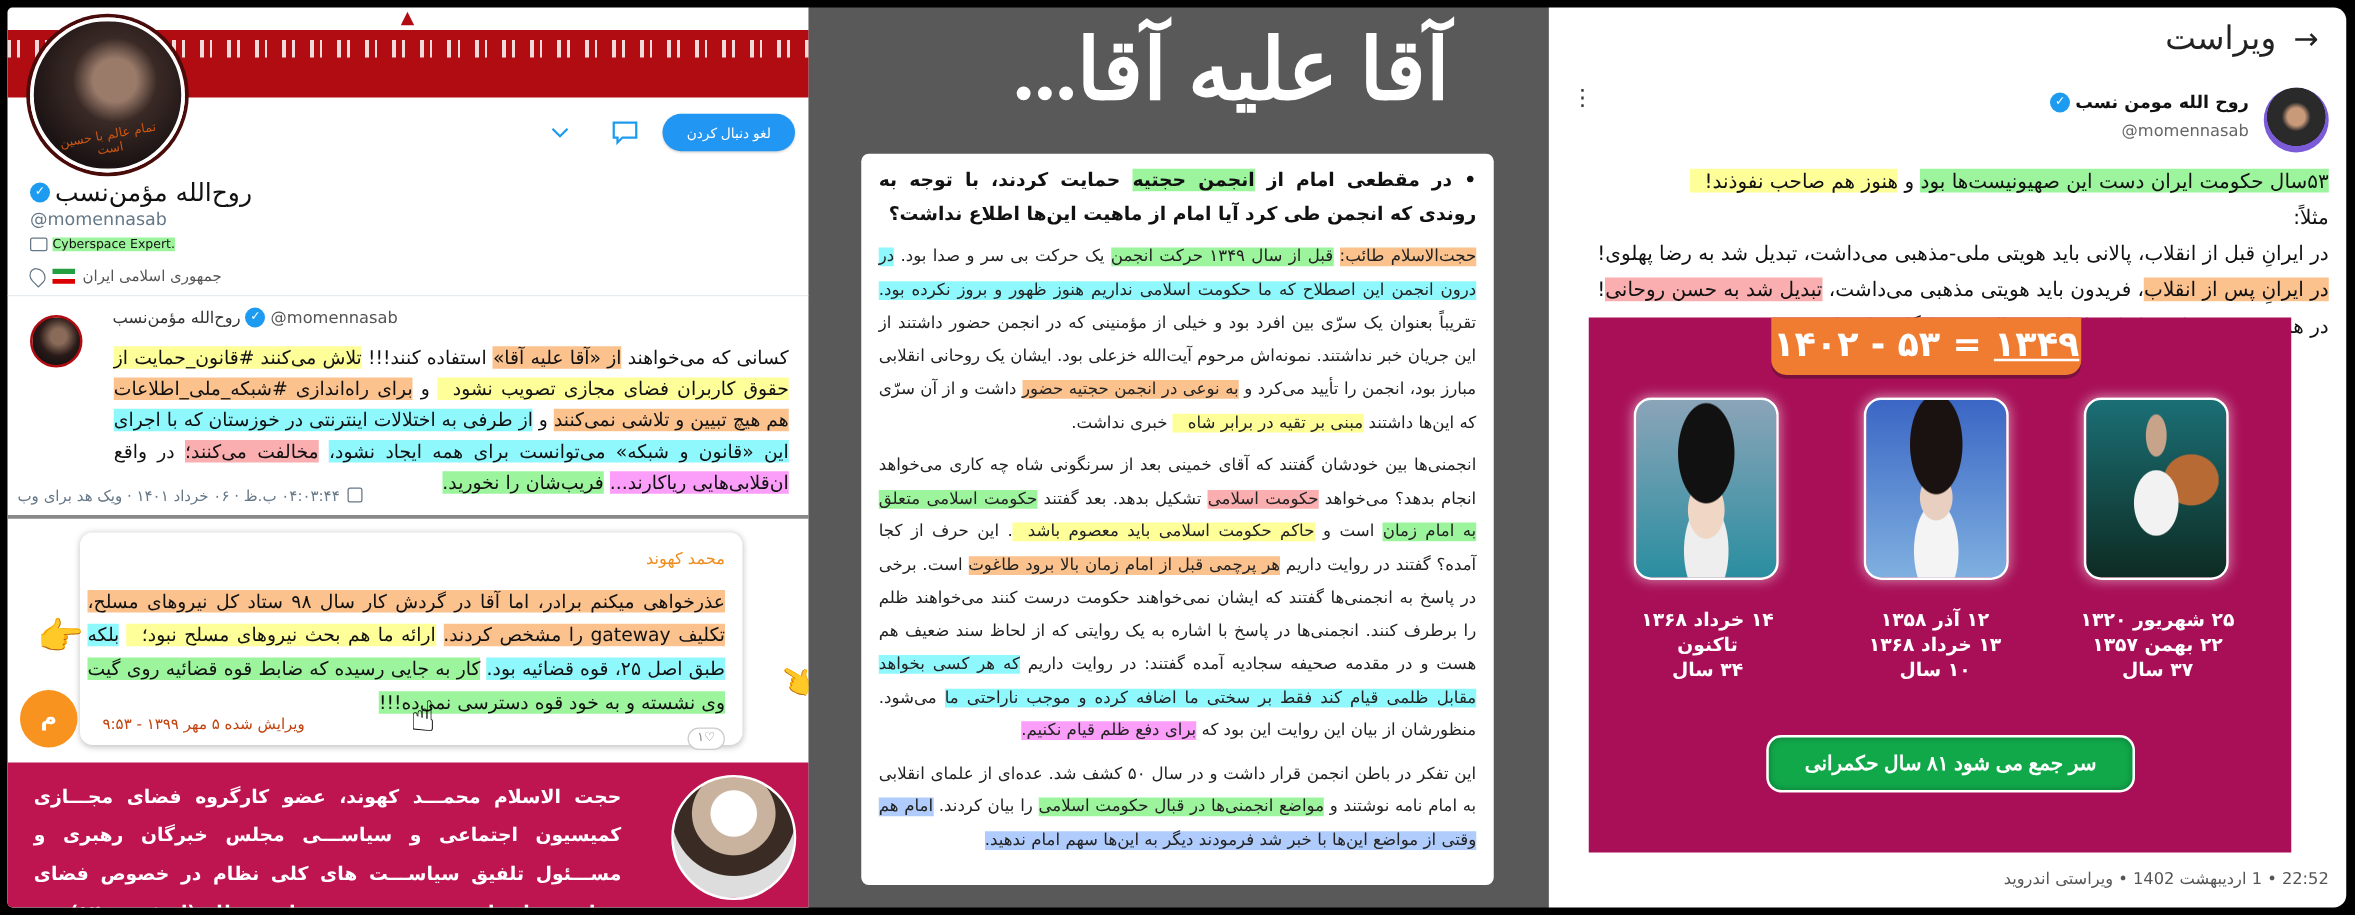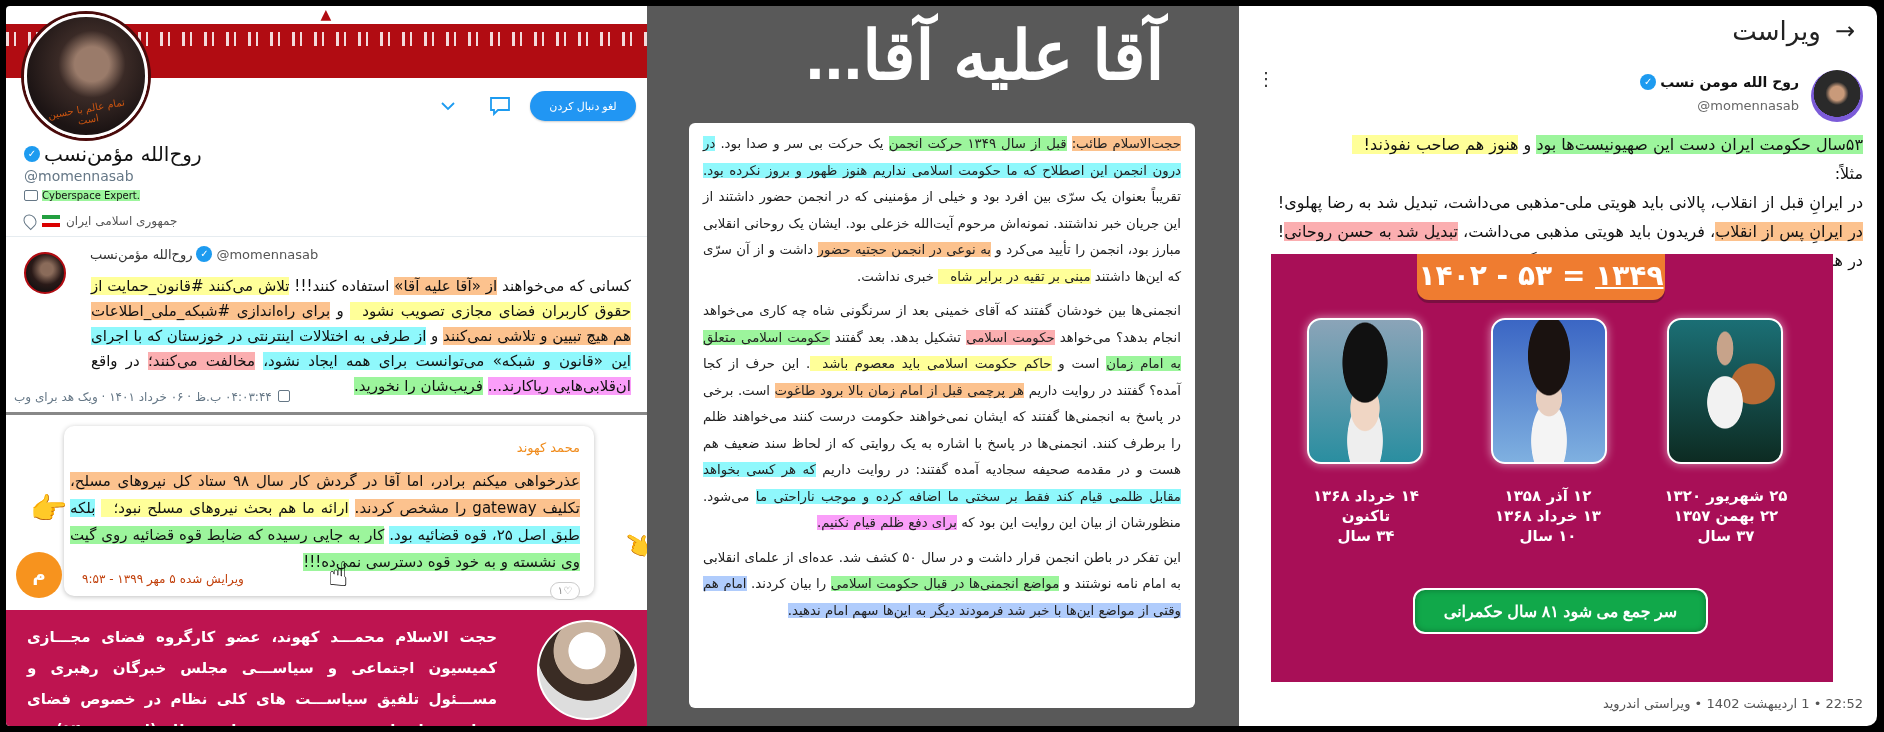--- a/index.html
+++ b/index.html
@@ -53,21 +53,21 @@
   .hand-right { position: absolute; left: 616px; top: 525px; font-size: 24px; transform: rotate(30deg); }
   .hand-up { position: absolute; left: 322px; top: 548px; font-size: 34px; }
   .m-avatar { position: absolute; left: 10px; top: 546px; width: 46px; height: 46px; border-radius: 50%; background: #f7931e; color: #fff; font-size: 18px; font-weight: bold; text-align: center; line-height: 46px; }
 
   .crimson { position: absolute; left: 0; top: 604px; width: 641px; height: 116px; background: #be1450; }
   .crimson-text { position: absolute; right: 150px; top: 12px; width: 470px; direction: rtl; text-align: justify; color: #fff; font-weight: bold; font-size: 15px; line-height: 31px; }
   .crimson-photo { position: absolute; right: 10px; top: 10px; width: 100px; height: 100px; border-radius: 50%; background: radial-gradient(circle at 50% 30%, #fff 0 22%, #c9b39f 23% 40%, #3a2c24 41% 60%, #ddd 61%); border: 2px solid #fff; }
 
   
   #mid { position: absolute; left: 647px; top: 6px; width: 592px; height: 720px; background: #595959; }
-  .mid-title { position: absolute; left: 0; top: 10px; width: 676px; text-align: center; color: #fff; font-size: 68px; font-weight: bold; direction: rtl; letter-spacing: -2px; font-family: Liberation Sans, sans-serif; }
+  .mid-title { position: absolute; left: 0; top: 10px; width: 676px; text-align: center; color: #fff; font-size: 68px; font-weight: bold; direction: rtl; letter-spacing: -2px; font-family: Liberation Serif, serif; }
   .mid-card { position: absolute; left: 42px; top: 117px; width: 506px; height: 585px; background: #fff; border-radius: 6px; padding: 8px 14px; direction: rtl; }
   .mid-q { font-size: 15px; font-weight: bold; line-height: 27px; color: #111; margin-bottom: 8px; text-align: justify; }
   .mid-p { font-size: 13.3px; line-height: 26.5px; color: #222; text-align: justify; margin-bottom: 8px; }
 
   
   #right { position: absolute; left: 1239px; top: 6px; width: 638px; height: 720px; background: #fff; border-radius: 0 10px 10px 0; }
   .r-header { position: absolute; right: 22px; top: 10px; font-size: 26px; color: #222; direction: rtl; display: flex; gap: 14px; align-items: center; }
   .back-arrow { font-size: 24px; }
   .kebab { position: absolute; left: 18px; top: 70px; width: 6px; font-size: 18px; line-height: 6px; color: #333; }
   .r-avatar { position: absolute; right: 14px; top: 64px; width: 52px; height: 52px; border-radius: 50%; background: radial-gradient(circle at 50% 45%, #c99a7a 0 18%, #2a2a2a 30% 60%, #7b5bd8 61%); }
@@ -151,20 +151,21 @@
 
   <div class="crimson">
     <div class="crimson-text">حجت الاسلام محمـــد کهوند، عضو کارگروه فضای مجـــازی کمیسیون اجتماعی و سیاســـی مجلس خبرگان رهبری و مســـئول تلفیق سیاســـت های کلی نظام در خصوص فضای مجازی به انتخاب مجمع تشخیص مصلحت نظام (اسفند ۱۴۰۰)</div>
     <div class="crimson-photo"></div>
   </div>
 </div>
 
 <div id="mid">
   <div class="mid-title">آقا علیه آقا...</div>
   <div class="mid-card">
+    <div class="mid-q"><span>• در مقطعی امام از </span><span class="hl-green">انجمن حجتیه</span><span> حمایت کردند، با توجه به روندی که انجمن طی کرد آیا امام از ماهیت این‌ها اطلاع نداشت؟</span></div>
     <div class="mid-p"><span class="hl-orange">حجت‌الاسلام طائب:</span><span> </span><span class="hl-green">قبل از سال ۱۳۴۹ حرکت انجمن</span><span> یک حرکت بی سر و صدا بود. </span><span class="hl-cyan">در درون انجمن این اصطلاح که ما حکومت اسلامی نداریم هنوز ظهور و بروز نکرده بود.</span><span> تقریباً بعنوان یک سرّی بین افرد بود و خیلی از مؤمنینی که در انجمن حضور داشتند از این جریان خبر نداشتند. نمونه‌اش مرحوم آیت‌الله خزعلی بود. ایشان یک روحانی انقلابی مبارز بود، انجمن را تأیید می‌کرد و </span><span class="hl-orange">به نوعی در انجمن حجتیه حضور</span><span> داشت و از آن سرّی که این‌ها داشتند </span><span class="hl-yellow">مبنی بر تقیه در برابر شاه</span><span> خبری نداشت.</span></div>
     <div class="mid-p"><span>انجمنی‌ها بین خودشان گفتند که آقای خمینی بعد از سرنگونی شاه چه کاری می‌خواهد انجام بدهد؟ می‌خواهد </span><span class="hl-pink">حکومت اسلامی</span><span> تشکیل بدهد. بعد گفتند </span><span class="hl-green">حکومت اسلامی متعلق به امام زمان</span><span> است و </span><span class="hl-yellow">حاکم حکومت اسلامی باید معصوم باشد</span><span>. این حرف از کجا آمده؟ گفتند در روایت داریم </span><span class="hl-orange">هر پرچمی قبل از امام زمان بالا برود طاغوت</span><span> است. برخی در پاسخ به انجمنی‌ها گفتند که ایشان نمی‌خواهند حکومت درست کنند می‌خواهند ظلم را برطرف کنند. انجمنی‌ها در پاسخ با اشاره به یک روایتی که از لحاظ سند ضعیف هم هست و در مقدمه صحیفه سجادیه آمده گفتند: در روایت داریم </span><span class="hl-cyan">که هر کسی بخواهد مقابل ظلمی قیام کند فقط بر سختی ما اضافه کرده و موجب ناراحتی ما</span><span> می‌شود. منظورشان از بیان این روایت این بود که </span><span class="hl-magenta">برای دفع ظلم قیام نکنیم.</span></div>
     <div class="mid-p"><span>این تفکر در باطن انجمن قرار داشت و در سال ۵۰ کشف شد. عده‌ای از علمای انقلابی به امام نامه نوشتند و </span><span class="hl-green">مواضع انجمنی‌ها در قبال حکومت اسلامی</span><span> را بیان کردند. </span><span class="hl-blue">امام هم وقتی از مواضع این‌ها با خبر شد فرمودند دیگر به این‌ها سهم امام ندهید.</span></div>
   </div>
 </div>
 
 <div id="right">
   <div class="r-header">
     <span class="back-arrow">→</span>
     <span>ویراست</span>

